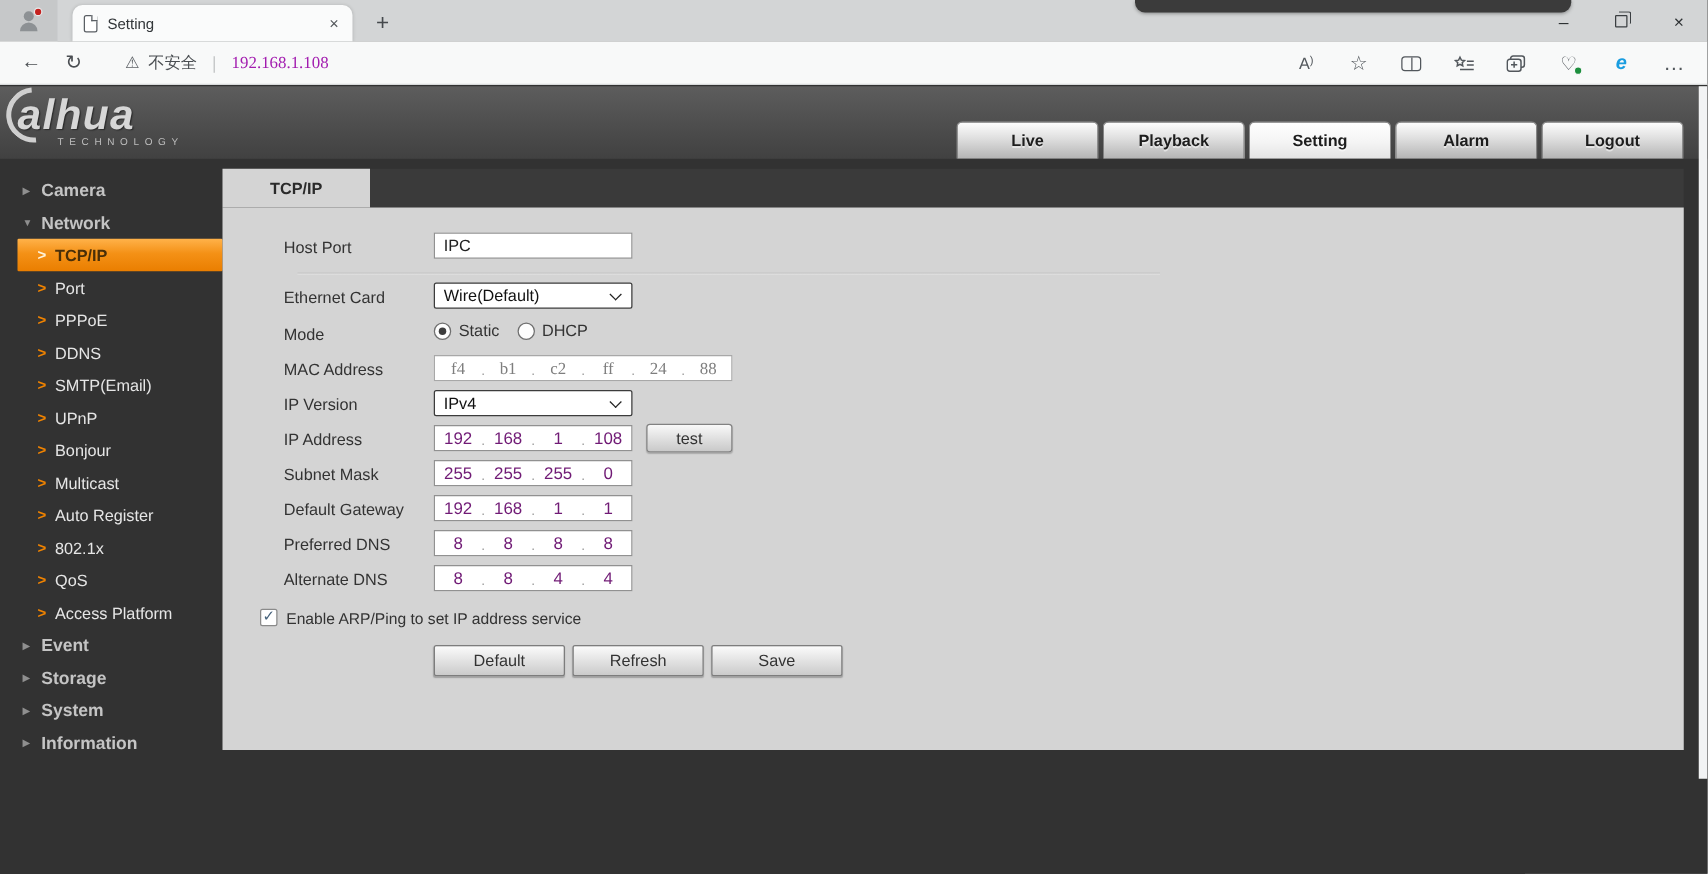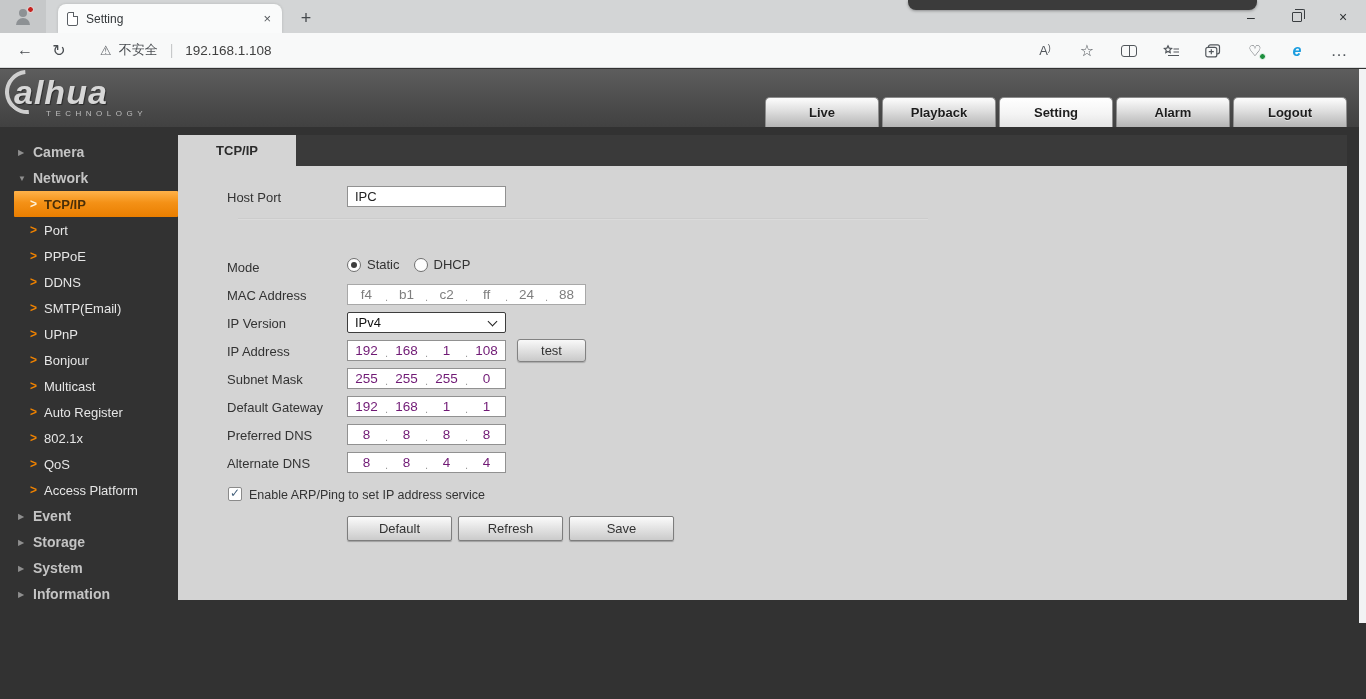--- a/index.html
+++ b/index.html
@@ -24,21 +24,21 @@
   .win-btn { width:46px; height:33px; display:flex; align-items:center; justify-content:center; color:#2e3234; font-size:14px; }
   .restore-glyph { position:relative; width:10px; height:10px; border:1.2px solid #3a3e41; border-radius:1px; }
   .restore-glyph::before { content:''; position:absolute; top:-4px; left:2px; width:9px; height:9px; border-top:1.2px solid #3a3e41; border-right:1.2px solid #3a3e41; border-radius:0 2px 0 0; }
 
   .toolbar { position:absolute; left:0; top:33px; width:1366px; height:35px; background:#f8f9f9; border-bottom:1px solid #d8dadb; display:flex; align-items:center; }
   .nav-glyph { font-size:16px; color:#4a4e52; width:34px; text-align:center; }
   .sec-chip { display:flex; align-items:center; margin-left:24px; }
   .warn-glyph { font-size:13px; color:#5f6368; margin-right:7px; }
   .sec-text { font-size:13px; color:#4a4e52; }
   .chip-divider { color:#c7c9ca; margin:0 12px; font-size:14px; }
-  .url-text { font-size:13.5px; color:#404040; }
+  .url-text { font-size:13.5px; color:#a21caf;font-family:Liberation Serif, serif; }
   .toolbar-right { position:absolute; right:6px; top:0; height:35px; display:flex; align-items:center; }
   .tb-icon { width:42px; text-align:center; font-size:14px; color:#52575c; position:relative; display:flex; align-items:center; justify-content:center; }
   .read-aloud-a { font-size:13px; color:#52575c; }
   .read-aloud-paren { font-size:9px; color:#52575c; position:relative; top:-3px; }
   .split-box { width:16px; height:12px; border:1.3px solid #52575c; border-radius:3px; position:relative; }
   .split-box::before { content:''; position:absolute; left:6.5px; top:0; width:1.3px; height:100%; background:#52575c; }
   .ie-e { font-size:16px; font-weight:bold; font-style:italic; color:#1a9de0; }
   .heart-wrap { position:relative; font-size:15px; color:#52575c; }
   .heart-wrap .check-dot { position:absolute; right:-4px; bottom:0; width:7px; height:7px; border-radius:50%; background:#1d8f3e; border:1px solid #f8f9f9; }
 
@@ -83,21 +83,21 @@
 
   .radio-group { position:absolute; left:169px; top:1px; display:flex; align-items:center; }
   .radio { width:14px; height:14px; border-radius:50%; border:1px solid #6f6f6f; background:#fdfdfd; position:relative; margin-right:6px; }
   .radio.checked::after { content:''; position:absolute; left:3px; top:3px; width:6px; height:6px; border-radius:50%; background:#3c3c3c; }
   .radio-lbl { font-size:13px; color:#333; margin-right:14px; }
 
   .ipbox { position:absolute; left:169px; top:0; width:159px; height:21px; background:#fff; border:1px solid #919191; display:flex; align-items:center; }
   .ipbox .seg { flex:1; text-align:center; font-size:13.5px; color:#701a75; }
   .ipbox .sep { color:#9a9a9a; font-size:11px; position:relative; top:2px; }
   .ipbox.mac { width:239px; border-color:#a8a8a8; }
-  .ipbox.mac .seg { color:#7e7e7e; }
+  .ipbox.mac .seg { color:#7e7e7e;font-family:Liberation Serif, serif; }
 
   .test-btn { position:absolute; left:339px; top:-1px; width:69px; height:23px; border:1px solid #828282; border-radius:3px; background:linear-gradient(#f9f9f9,#e3e3e3 45%,#c9c9c9); font-size:13px; color:#333; display:flex; align-items:center; justify-content:center; box-shadow:0 1px 1px rgba(0,0,0,.2); }
 
   .checkbox { position:absolute; left:30px; top:2px; width:14px; height:14px; background:#fff; border:1px solid #8a8a8a; border-radius:2px; }
   .checkbox.checked::after { content:'✓'; position:absolute; left:1px; top:-2px; font-size:12px; font-weight:bold; color:#44617b; }
   .check-lbl { position:absolute; left:51px; top:3px; font-size:12.5px; color:#333; }
 
   .action-btn { position:absolute; top:0; width:105px; height:25px; border:1px solid #7d7d7d; border-radius:2px; background:linear-gradient(#fbfbfb,#e5e5e5 45%,#cbcbcb); font-size:13px; color:#333; display:flex; align-items:center; justify-content:center; box-shadow:0 1px 1px rgba(0,0,0,.25); }
   .action-btn.b0 { left:169px; } .action-btn.b1 { left:280px; } .action-btn.b2 { left:391px; }
 
@@ -268,20 +268,27 @@
     </div>
     <div class="panel-body">
 
       <div class="frow" style="top:20px;">
         <span class="flabel">Host Port</span>
         <input class="tinput" value="IPC" style="">
       </div>
 
       <div class="divider"></div>
 
+      <div class="frow" style="top:60px;">
+        <span class="flabel">Ethernet Card</span>
+        <div class="tselect">
+          <span class="sel-text">Wire(Default)</span>
+          <span class="sel-caret"></span>
+        </div>
+      </div>
 
       <div class="frow" style="top:90px;">
         <span class="flabel">Mode</span>
         <div class="radio-group">
           <span class="radio checked"></span>
           <span class="radio-lbl">Static</span>
           <span class="radio"></span>
           <span class="radio-lbl">DHCP</span>
         </div>
       </div>
@@ -370,21 +377,21 @@
           <span class="seg">8</span>
             <span class="sep">.</span>
           <span class="seg">8</span>
             <span class="sep">.</span>
           <span class="seg">4</span>
             <span class="sep">.</span>
           <span class="seg">4</span>
         </div>
       </div>
 
-      <div class="frow" style="top:319px;margin-left:20px;">
+      <div class="frow" style="top:319px;">
         <span class="checkbox checked"></span>
         <span class="check-lbl">Enable ARP/Ping to set IP address service</span>
       </div>
 
       <div class="frow" style="top:350px;padding-left:20px;">
         <div class="action-btn b0">Default</div>
         <div class="action-btn b1">Refresh</div>
         <div class="action-btn b2">Save</div>
       </div>
 

